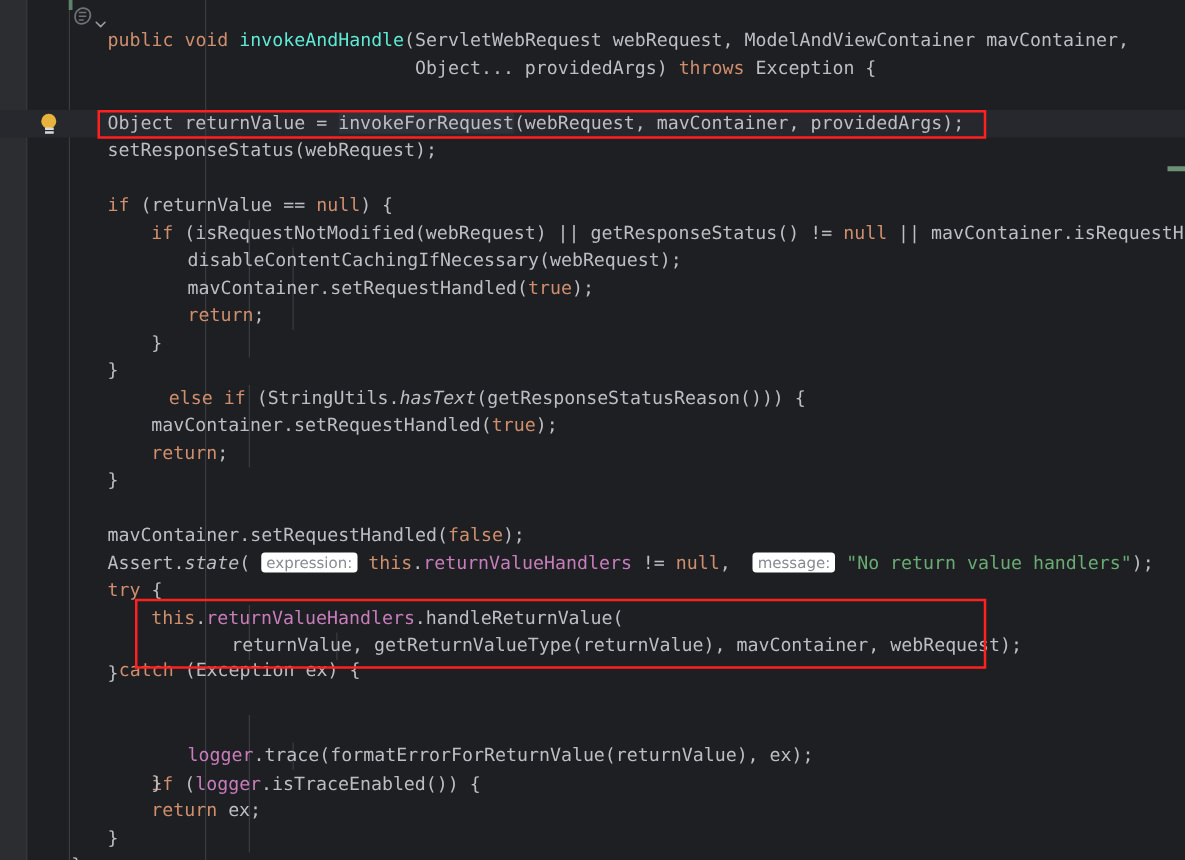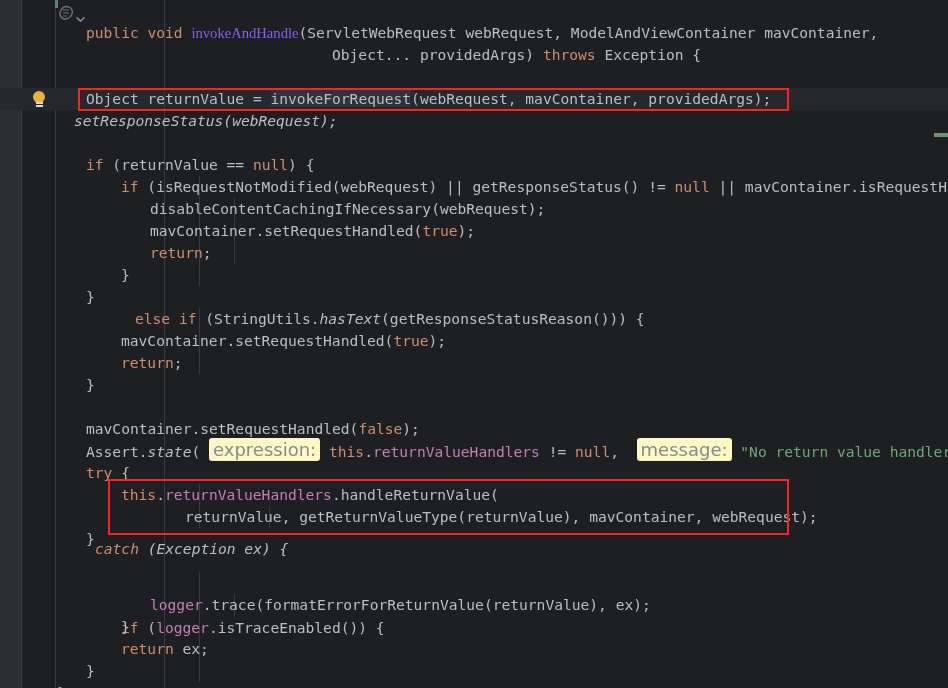--- a/index.html
+++ b/index.html
@@ -145,35 +145,35 @@
 
   
   .guide {
     position: absolute;
     width: 1px;
     background: #393B40;
   }
 
   
   .kw    { color: #CF8E6D; }           
-  .meth  { color: #8b5cf6; font-family: Liberation Serif, serif; }           
+  .meth  { color: #5eead4; }           
   .id    { color: #BCBEC4; }           
   .punc  { color: #BCBEC4; }
   .field { color: #C77DBB; }           
   .str   { color: #6AAB73; }           
   .stat  { color: #BCBEC4; font-style: italic; }  
   .hl    { background: #2F3339; color: #BCBEC4; } 
 
   
   .hint {
-    background: #fef9c3;
+    background: #ffffff;
     color: #868A91;
     border-radius: 3px;
     padding: 1px 4px;
-    font-size: 18px;
+    font-size: 12px;
     font-family: "DejaVu Sans", sans-serif;
     position: relative;
     top: -1px;
   }
 
   
   .redbox {
     position: absolute;
     border: 2px solid #FF2020;
     box-sizing: border-box;
@@ -227,21 +227,21 @@
     
     <div class="line" style="top:22px;"><span class="kw">public</span><span class="punc"> </span><span class="kw">void</span><span class="punc"> </span><span class="meth">invokeAndHandle</span><span class="id">(ServletWebRequest webRequest, ModelAndViewContainer mavContainer,</span></div>
 
     
     <div class="line" style="top:44px; left:86px;"><span class="id">                            </span><span class="id">Object... </span><span class="id">providedArgs) </span><span class="kw">throws</span><span class="id"> Exception {</span></div>
 
     
     <div class="line" style="top:88px; left:86px;"><span class="id">Object returnValue = </span><span class="hl">invokeForRequest</span><span class="id">(webRequest, mavContainer, providedArgs);</span></div>
 
     
-    <div class="line" style="top:110px; left:74px;font-style:italic;"><span class="id">setResponseStatus(webRequest);</span></div>
+    <div class="line" style="top:110px; left:86px;"><span class="id">setResponseStatus(webRequest);</span></div>
 
     
     <div class="line" style="top:154px; left:86px;"><span class="kw">if</span><span class="id"> (returnValue == </span><span class="kw">null</span><span class="id">) {</span></div>
 
     
     <div class="line" style="top:176px; left:121px;"><span class="kw">if</span><span class="id"> (isRequestNotModified(webRequest) || getResponseStatus() != </span><span class="kw">null</span><span class="id"> || mavContainer.isRequestHandled())</span></div>
 
     
     <div class="line" style="top:198px; left:150px;"><span class="id">disableContentCachingIfNecessary(webRequest);</span></div>
 
@@ -281,21 +281,21 @@
     
     <div class="line" style="top:484px; left:121px;"><span class="kw">this</span><span class="punc">.</span><span class="field">returnValueHandlers</span><span class="id">.handleReturnValue(</span></div>
 
     
     <div class="line" style="top:506px; left:185px;"><span class="id">returnValue, getReturnValueType(returnValue), mavContainer, webRequest);</span></div>
 
     
     <div class="line" style="top:528px; left:86px;"><span class="id">}</span></div>
 
     
-    <div class="line" style="top:538px; left:95px;font-style:italic;"><span class="kw">catch</span><span class="id"> (Exception ex) {</span></div>
+    <div class="line" style="top:526px; left:95px;"><span class="kw">catch</span><span class="id"> (Exception ex) {</span></div>
 
     
     <div class="line" style="top:572px; left:121px;margin-top:45px;"><span class="kw">if</span><span class="id"> (</span><span class="field">logger</span><span class="id">.isTraceEnabled()) {</span></div>
 
     
     <div class="line" style="top:594px; left:150px;"><span class="field">logger</span><span class="id">.trace(formatErrorForReturnValue(returnValue), ex);</span></div>
 
     
     <div class="line" style="top:616px; left:121px;"><span class="id">}</span></div>
 

